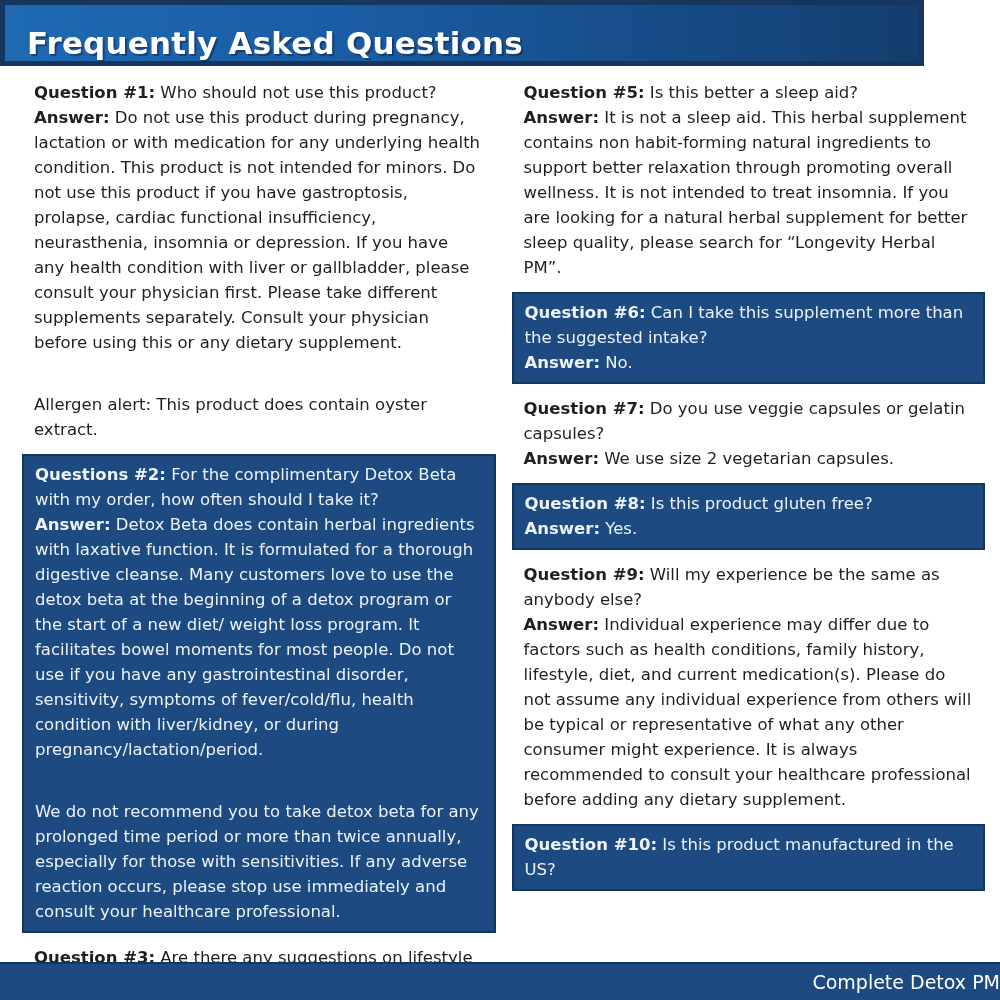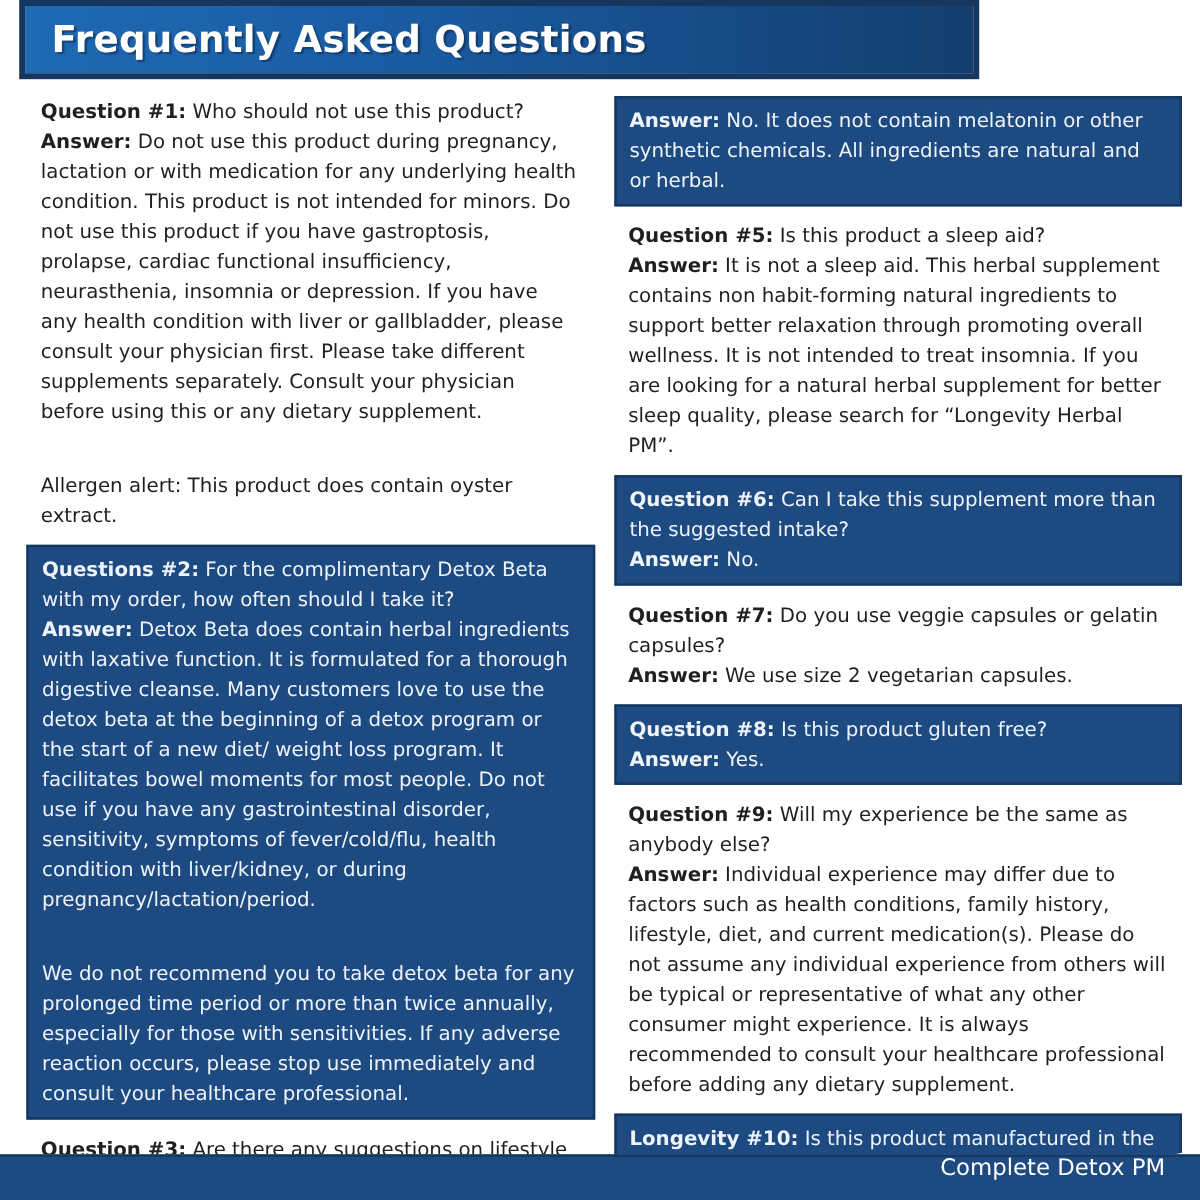--- a/index.html
+++ b/index.html
@@ -9,30 +9,29 @@
     height: 1000px;
     overflow: hidden;
     background: #ffffff;
     font-family: "DejaVu Sans", "Liberation Sans", sans-serif;
     color: var(--body-text, #1f1f1f);
   }
 
   
   .header {
     box-sizing: border-box;
-    width: 800px;
+    width: 924px;
     height: 66px;
     border: 5px solid var(--header-border, #16365e);
     background: linear-gradient(90deg,
       var(--hdr-left, #1e6ab3) 0%,
       #1a5ca3 38%,
       var(--hdr-right, #133e6e) 100%);
     display: flex;
-    align-items: center;
-    margin-left: 16px;
+    align-items: flex-end;
   }
   .header .title {
     color: #ffffff;
     font-weight: bold;
     font-size: 31px;
     padding-left: 22px;
     letter-spacing: 0.2px;
     text-shadow: 2px 2px 1px rgba(10, 25, 50, 0.45);
     white-space: nowrap;
   }
@@ -74,23 +73,23 @@
   .footer {
     position: absolute;
     left: 0;
     right: 0;
     bottom: 0;
     height: 38px;
     background: var(--footer-bg, #1d4a80);
     border-top: 2px solid var(--highlight-border, #15375f);
     box-sizing: border-box;
     display: flex;
-    align-items: flex-start;
+    align-items: center;
     justify-content: flex-end;
-    padding-right: 29px;
+    padding-right: 0;
   }
   .footer .brand {
     color: #ffffff;
     font-size: 19px;
     line-height: 1;
   }
 </style>
 </head>
 <body>
 
@@ -110,45 +109,42 @@
         <section class="faq-section highlight">
           <p class="block"><b>Questions #2:</b> <span>For the complimentary Detox Beta with my order, how often should I take it?</span></p>
           <p class="block"><b>Answer:</b> <span>Detox Beta does contain herbal ingredients with laxative function. It is formulated for a thorough digestive cleanse. Many customers love to use the detox beta at the beginning of a detox program or the start of a new diet/ weight loss program. It facilitates bowel moments for most people. Do not use if you have any gastrointestinal disorder, sensitivity, symptoms of fever/cold/flu, health condition with liver/kidney, or during pregnancy/lactation/period.</span></p>
           <p class="block gap"><span>We do not recommend you to take detox beta for any prolonged time period or more than twice annually, especially for those with sensitivities. If any adverse reaction occurs, please stop use immediately and consult your healthcare professional.</span></p>
         </section>
         <section class="faq-section plain">
           <p class="block"><b>Question #3:</b> <span>Are there any suggestions on lifestyle changes for better product experience?</span></p>
         </section>
       </div>
     <div class="col" id="col-right">
-        <section class="faq-section highlight">
-          <p class="block"><b>Answer:</b> <span>No. It does not contain melatonin or other synthetic chemicals. All ingredients are natural and or herbal.</span></p>
-        </section>
         <section class="faq-section plain">
-          <p class="block"><b>Question #5:</b> <span>Is this product a sleep aid?</span></p>
+          <p class="block"><b>Question #5:</b> <span>Is this better a sleep aid?</span></p>
           <p class="block"><b>Answer:</b> <span>It is not a sleep aid. This herbal supplement contains non habit-forming natural ingredients to support better relaxation through promoting overall wellness. It is not intended to treat insomnia. If you are looking for a natural herbal supplement for better sleep quality, please search for “Longevity Herbal PM”.</span></p>
         </section>
         <section class="faq-section highlight">
           <p class="block"><b>Question #6:</b> <span>Can I take this supplement more than the suggested intake?</span></p>
           <p class="block"><b>Answer:</b> <span>No.</span></p>
         </section>
         <section class="faq-section plain">
           <p class="block"><b>Question #7:</b> <span>Do you use veggie capsules or gelatin capsules?</span></p>
           <p class="block"><b>Answer:</b> <span>We use size 2 vegetarian capsules.</span></p>
         </section>
         <section class="faq-section highlight">
           <p class="block"><b>Question #8:</b> <span>Is this product gluten free?</span></p>
           <p class="block"><b>Answer:</b> <span>Yes.</span></p>
         </section>
         <section class="faq-section plain">
           <p class="block"><b>Question #9:</b> <span>Will my experience be the same as anybody else?</span></p>
           <p class="block"><b>Answer:</b> <span>Individual experience may differ due to factors such as health conditions, family history, lifestyle, diet, and current medication(s). Please do not assume any individual experience from others will be typical or representative of what any other consumer might experience. It is always recommended to consult your healthcare professional before adding any dietary supplement.</span></p>
         </section>
         <section class="faq-section highlight">
-          <p class="block"><b>Longevity #10:</b> <span>Is this product manufactured in the US?</span></p>
+          <p class="block"><b>Question #10:</b> <span>Is this product manufactured in the US?</span></p>
         </section>
       </div>
   </div>
 
   <div class="footer">
     <div class="brand">Complete Detox PM</div>
   </div>
 
 </div>
 

